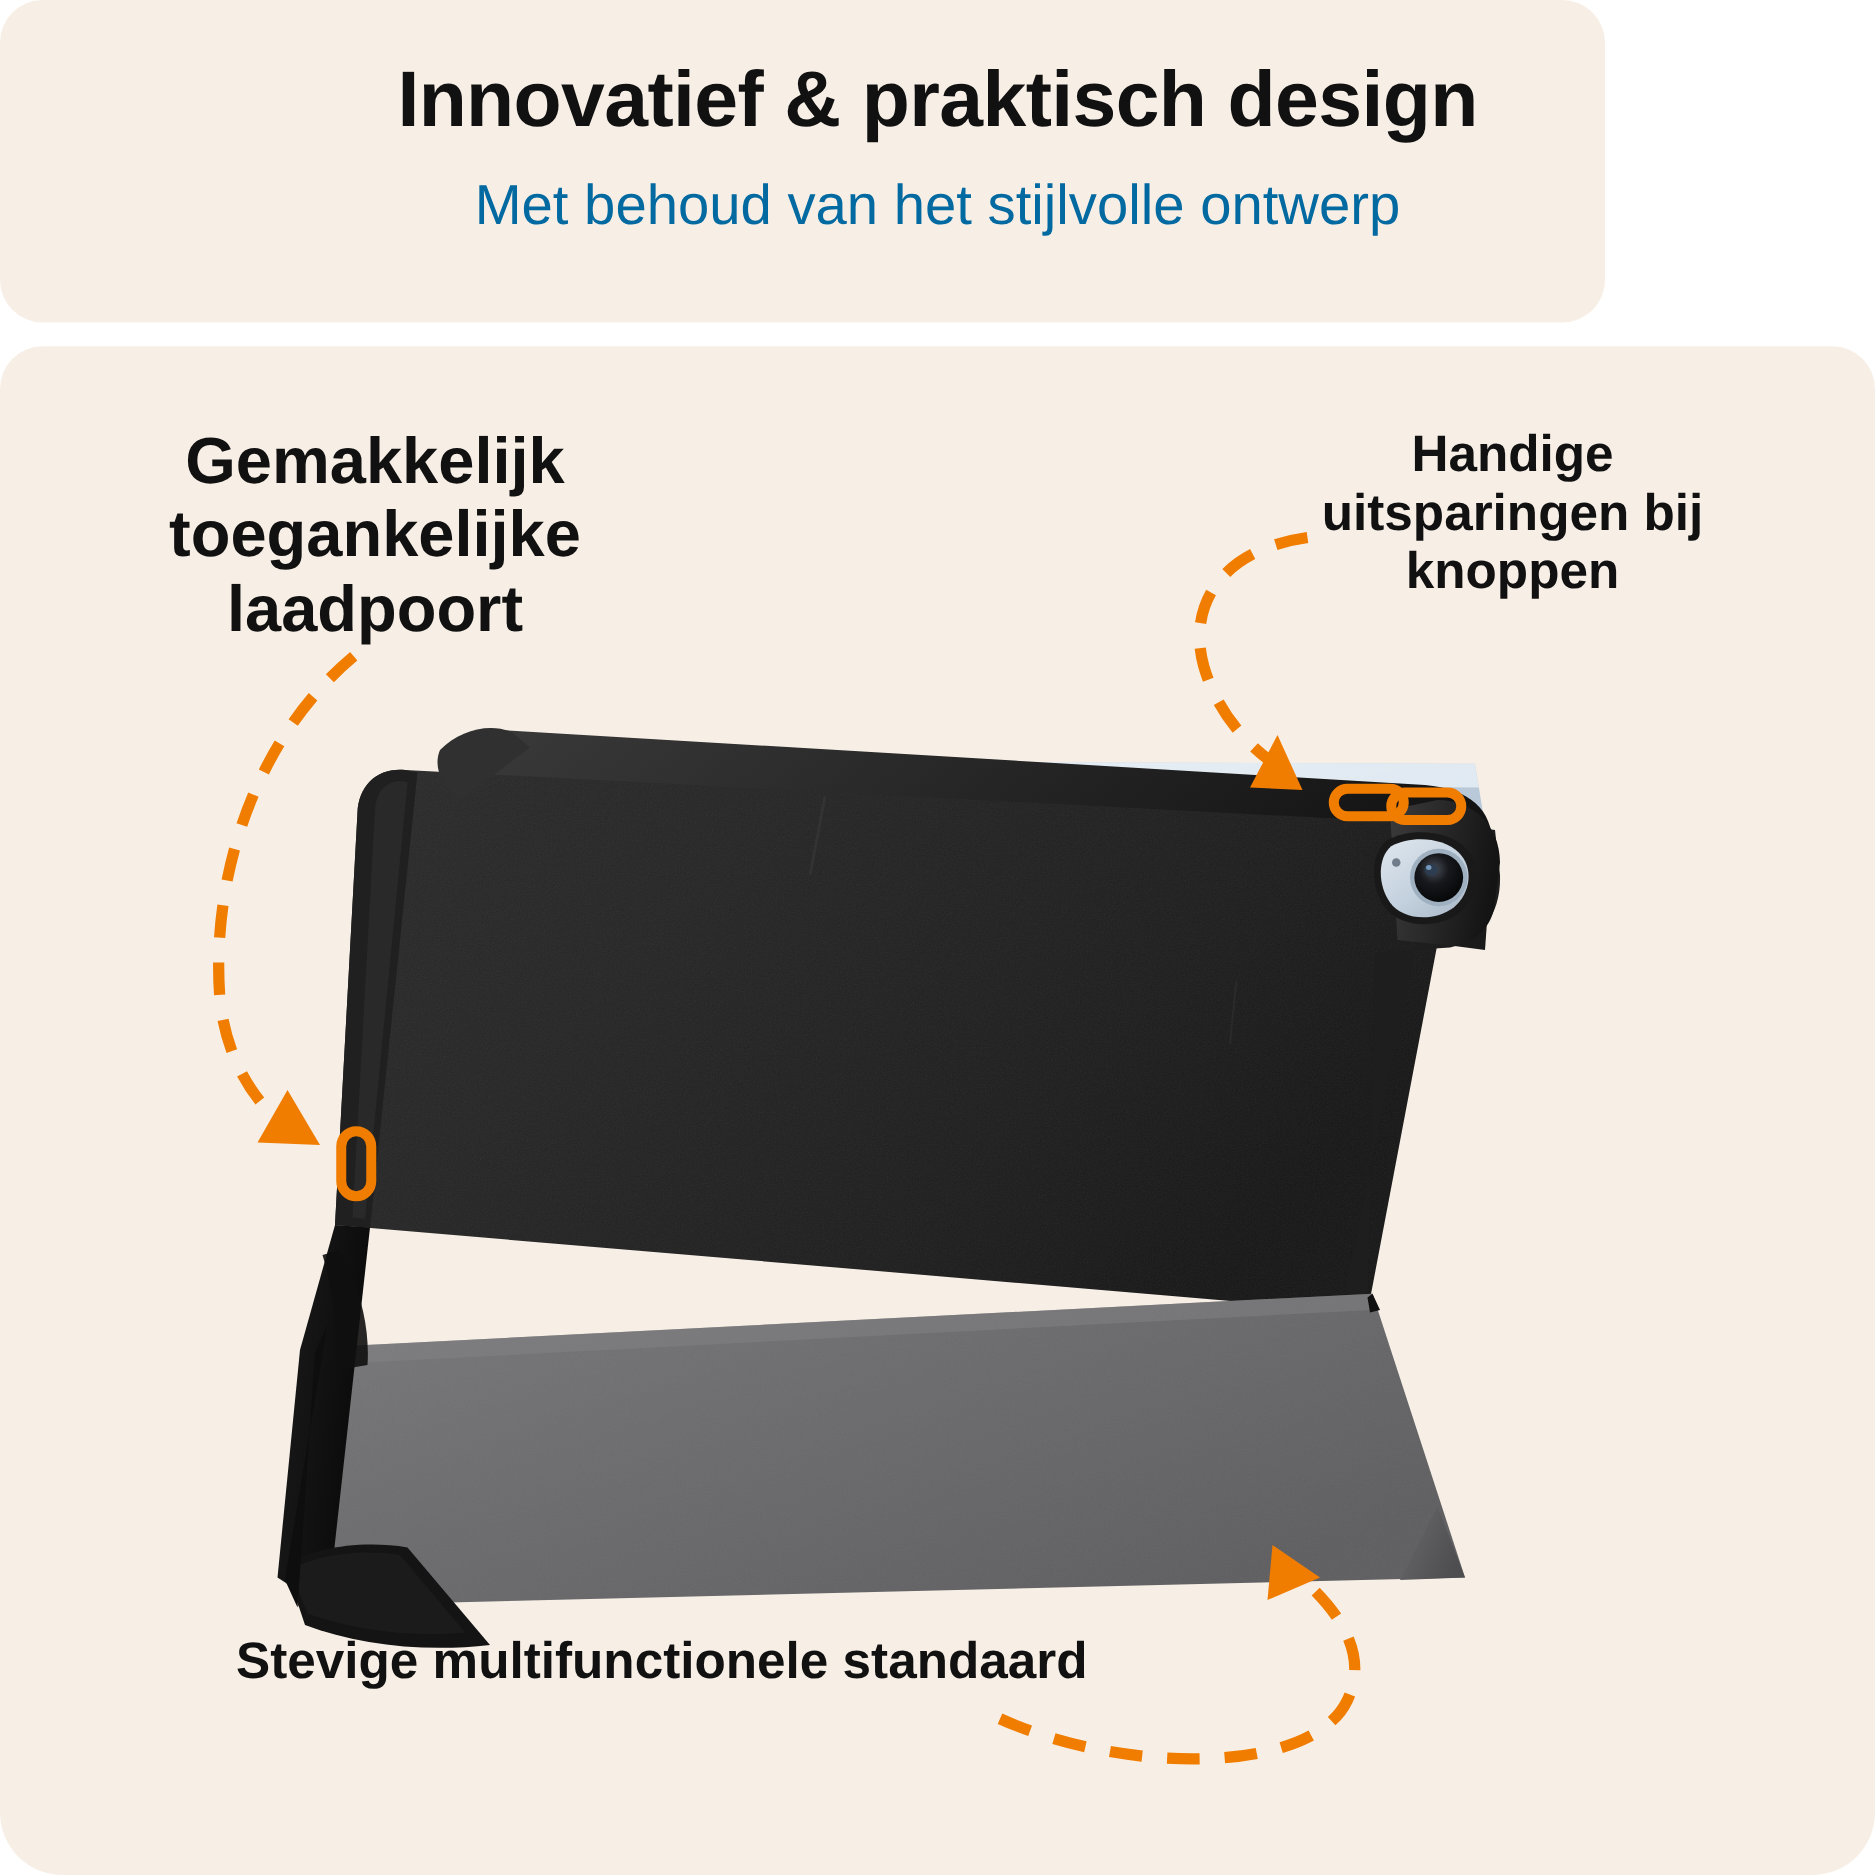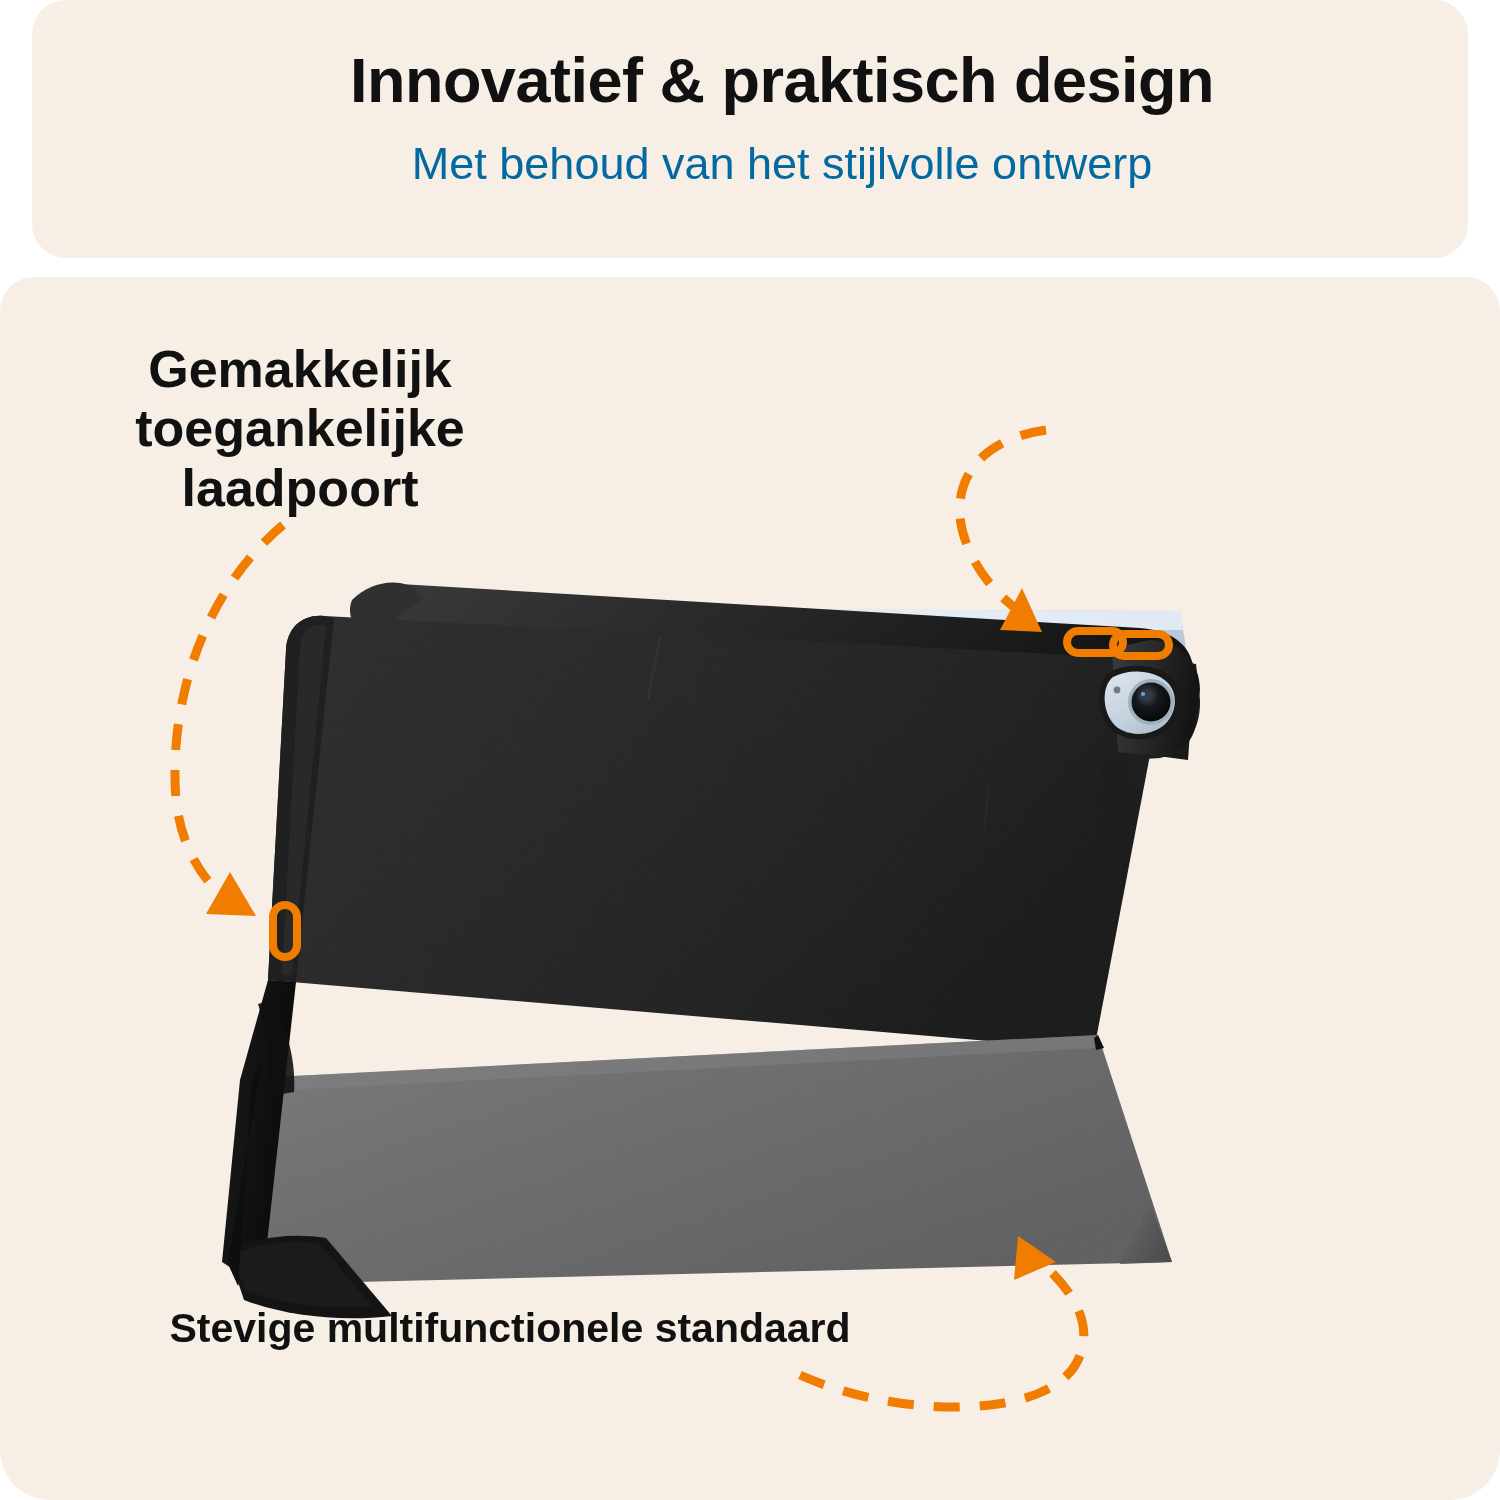--- a/index.html
+++ b/index.html
@@ -17,24 +17,23 @@
   }
 
   
   .card {
     position: absolute;
     background: #f7efe6;
   }
   #header-card {
     left: 0;
     top: 0;
-    width: 1436px;
+    width: 1284px;
     height: 258px;
     border-radius: 34px 34px 34px 34px;
-    margin-left: 32px;
   }
   #body-card {
     left: 0;
     top: 277px;
     width: 1500px;
     height: 1223px;
     border-radius: 34px 34px 50px 50px;
   }
 
   
@@ -80,20 +79,21 @@
     left: 1010px;
     top: 340px;
     width: 400px;
     font-size: 41px;
   }
   #callout-stand-label {
     left: 150px;
     top: 1305px;
     width: 720px;
     font-size: 41px;
+    text-align: right;
   }
 
   
   #arrows-layer, #product-layer {
     position: absolute;
     left: 0;
     top: 0;
     width: 1500px;
     height: 1500px;
     pointer-events: none;
@@ -319,16 +319,17 @@
     <g>
       <path d="M 800,1375
                C 900,1420 1050,1420 1078,1360
                C 1098,1318 1062,1280 1036,1258" fill="none" stroke="#f07d00" stroke-width="9" stroke-linecap="butt" stroke-dasharray="26 20"></path>
       <path d="M 1014,1280 L 1018,1236 L 1056,1262 Z" fill="#f07d00"></path>
     </g>
   </svg>
 
   <div id="callout-charging-port-label" class="callout-label">Gemakkelijk toegankelijke laadpoort</div>
 
+  <div id="callout-button-cutouts-label" class="callout-label">Handige uitsparingen bij knoppen</div>
 
   <div id="callout-stand-label" class="callout-label">Stevige multifunctionele standaard</div>
 
 </div>
 
 </body></html>

